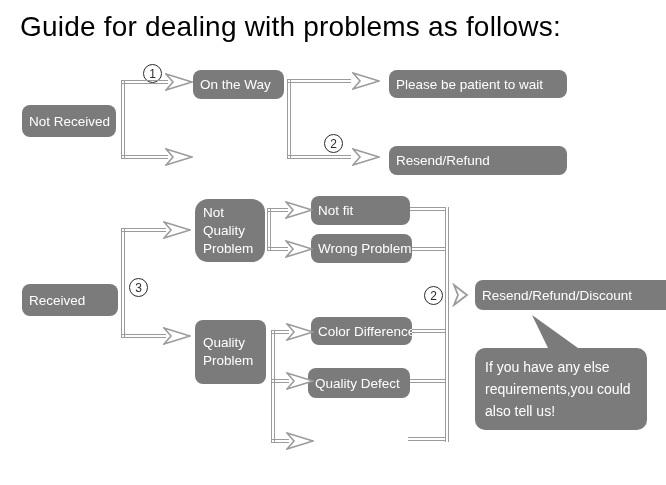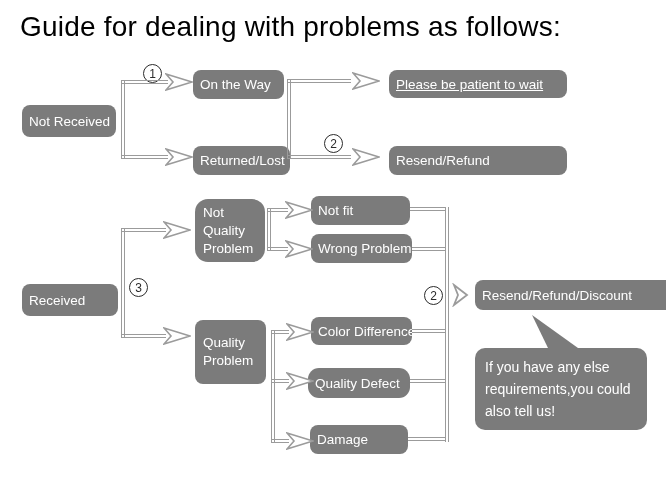--- a/index.html
+++ b/index.html
@@ -42,22 +42,21 @@
 </style>
 </head>
 <body>
 
 <div class="canvas">
 
   <div class="title">Guide for dealing with problems as follows:</div>
 
   <div class="node" style="left:22px;top:105px;width:94px;height:32px;">Not Received</div>
   <div class="node" style="left:193px;top:70px;width:91px;height:29px;">On the Way</div>
-  <div class="node" style="left:193px;top:146px;width:97px;height:29px;">Returned/Lost</div>
-  <div class="node" style="left:389px;top:70px;width:178px;height:28px;text-decoration:underline;">Please be patient to wait</div>
+  <div class="node" style="left:389px;top:70px;width:178px;height:28px;">Please be patient to wait</div>
   <div class="node" style="left:389px;top:146px;width:178px;height:29px;">Resend/Refund</div>
 
   <div class="circ" style="left:143px;top:64px;">1</div>
   <div class="circ" style="left:324px;top:134px;">2</div>
 
   <div>
     <div class="dv" style="left:121px;top:80px;height:79px;"></div>
     <div class="dh" style="left:121px;top:80px;width:47px;"></div>
     <svg class="arr" style="left:165px;top:73px;" viewBox="0 0 28 18">
         <path d="M1 1 L27 9 L1 17 L8 9 Z" fill="#fff" stroke="#9b9b9b" stroke-width="1.6"></path>
@@ -82,22 +81,21 @@
 
   <div class="node" style="left:22px;top:284px;width:96px;height:32px;">Received</div>
   <div class="node multi" style="left:195px;top:199px;width:70px;height:63px;border-radius:13px;">Not
 Quality
 Problem</div>
   <div class="node multi" style="left:195px;top:320px;width:71px;height:64px;">Quality
 Problem</div>
   <div class="node" style="left:311px;top:196px;width:99px;height:29px;">Not fit</div>
   <div class="node" style="left:311px;top:234px;width:101px;height:29px;">Wrong Problem</div>
   <div class="node" style="left:311px;top:317px;width:101px;height:28px;">Color Difference</div>
-  <div class="node" style="left:308px;top:368px;width:102px;height:30px;border-radius:11px;">Quality Defect</div>
-  <div class="node" style="left:310px;top:425px;width:98px;height:29px;">Damage</div>
+  <div class="node" style="left:308px;top:368px;width:102px;height:30px;">Quality Defect</div>
   <div class="node" style="left:475px;top:280px;width:206px;height:30px;">Resend/Refund/Discount</div>
 
   <div class="circ" style="left:129px;top:278px;">3</div>
   <div class="circ" style="left:424px;top:286px;">2</div>
 
   <div>
     <div class="dv" style="left:121px;top:228px;height:110px;"></div>
     <div class="dh" style="left:121px;top:228px;width:45px;"></div>
     <svg class="arr" style="left:163px;top:221px;" viewBox="0 0 28 18">
         <path d="M1 1 L27 9 L1 17 L8 9 Z" fill="#fff" stroke="#9b9b9b" stroke-width="1.6"></path>

